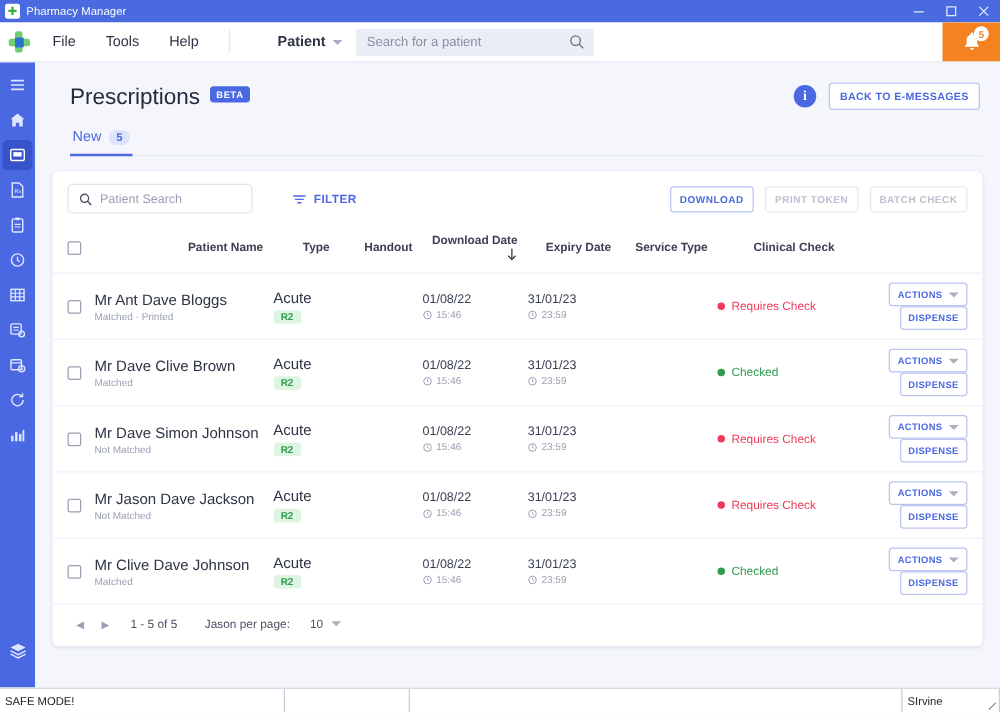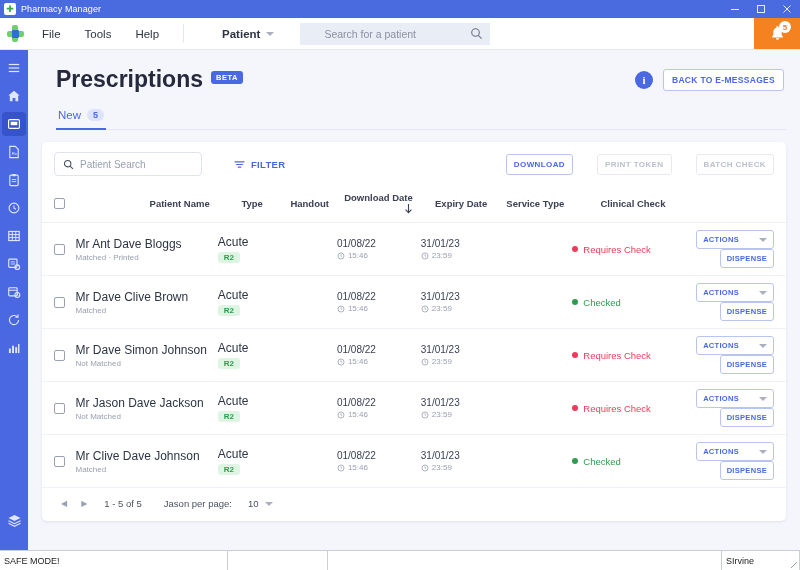--- a/index.html
+++ b/index.html
@@ -87,32 +87,32 @@
   .qa-icon i {
     display: block; width: 9px; height: 1.5px; background: #8a90a2;
     position: relative;
   }
   .qa-icon i:before {
     content: ""; position: absolute; left: -3px; top: 0;
     width: 1.5px; height: 1.5px; background: #8a90a2;
   }
   .patient-select {
     display: flex; align-items: center; gap: 6px;
-    padding: 0 10px; height: 24px; margin: auto 16px auto 20px;
+    padding: 0 10px; height: 24px; margin: auto 1px auto 20px;
     font-size: 11.5px; font-weight: bold; color: #2e3444;
   }
   .caret-down {
     width: 0; height: 0;
     border-left: 4px solid transparent; border-right: 4px solid transparent;
     border-top: 4px solid #aab0c0;
   }
   .patient-search {
     width: 190px; height: 22px; margin: auto 0;
     background: #e9edf6; border: none;
-    display: flex; align-items: center; padding: 0 24px;
+    display: flex; align-items: center; padding: 0 8px;
     position: relative;
   }
   .patient-search span { font-size: 10.5px; color: #8a90a2; }
   .search-mag { position: absolute; right: 7px; top: 4px; }
   .menubar-spacer { flex: 1; }
   .notif {
     width: 46px; background: #f58220;
     display: flex; align-items: center; justify-content: center;
     position: relative;
   }
@@ -144,21 +144,21 @@
 
   .content {
     flex: 1; background: #f4f6fb; position: relative;
     padding: 0 14px; min-width: 0; overflow: hidden;
   }
 
   .page-head {
     display: flex; align-items: center;
     padding: 16px 2px 0 14px;
   }
-  .page-title { font-size: 23px; font-weight: bold; color: #26293b; }
+  .page-title { font-size: 18px; font-weight: normal; color: #26293b; }
   .beta-badge {
     margin-left: 8px; background: #4a68e2; color: #fff;
     font-size: 7.5px; font-weight: bold; letter-spacing: .5px;
     padding: 2px 5px; border-radius: 3px;
     position: relative; top: -2px;
   }
   .head-spacer { flex: 1; }
   .info-icon {
     width: 18px; height: 18px; border-radius: 50%;
     background: #4a68e2; color: #fff;
@@ -200,21 +200,21 @@
   }
   .pt-search span { font-size: 10px; color: #9aa0b1; }
   .filter-btn {
     margin-left: 18px; display: flex; align-items: center; gap: 6px;
     font-size: 9.5px; font-weight: bold; color: #4a68e2; letter-spacing: .3px;
     padding: 5px 14px; border-radius: 14px; cursor: pointer;
   }
   .toolbar-spacer { flex: 1; }
   .tb-btn {
     font-size: 8px; font-weight: bold; letter-spacing: .4px;
-    border-radius: 3px; padding: 5px 7px; margin-left: 24px;
+    border-radius: 3px; padding: 5px 7px; margin-left: 9px;
     border: 1px solid #b9c4ef; color: #4a68e2; background: #fff;
     cursor: pointer;
   }
   .tb-btn.disabled { border-color: #e7e9f0; color: #bbc0cd; cursor: default; }
 
   table { width: 100%; border-collapse: collapse; }
   th {
     text-align: right; font-size: 9.5px; font-weight: bold; color: #3b4054;
     padding: 6px 4px 8px; border-bottom: 1px solid #eef0f6;
   }
@@ -246,21 +246,21 @@
     padding: 1px 6px; border-radius: 3px;
   }
   .dt-main { font-size: 10px; color: #3b4054; }
   .dt-sub {
     font-size: 8px; color: #9aa0b1; margin-top: 2px;
     display: flex; align-items: center; gap: 3px;
   }
   .clin { display: flex; align-items: center; gap: 5px; font-size: 9.5px; }
   .dot { width: 6px; height: 6px; border-radius: 50%; display: block; }
   .row-btn {
-    display: inline-flex; align-items: center; gap: 20px;
+    display: inline-flex; align-items: center; gap: 5px;
     border: 1px solid #b9c4ef; color: #4a68e2; background: #fff;
     font-size: 7.5px; font-weight: bold; letter-spacing: .3px;
     border-radius: 3px; padding: 4px 6px; margin-left: 5px;
     cursor: pointer; vertical-align: middle;
   }
 
   .pager {
     display: flex; align-items: center; gap: 8px;
     padding: 10px 12px 12px 16px; font-size: 9.5px; color: #4b5162;
   }

